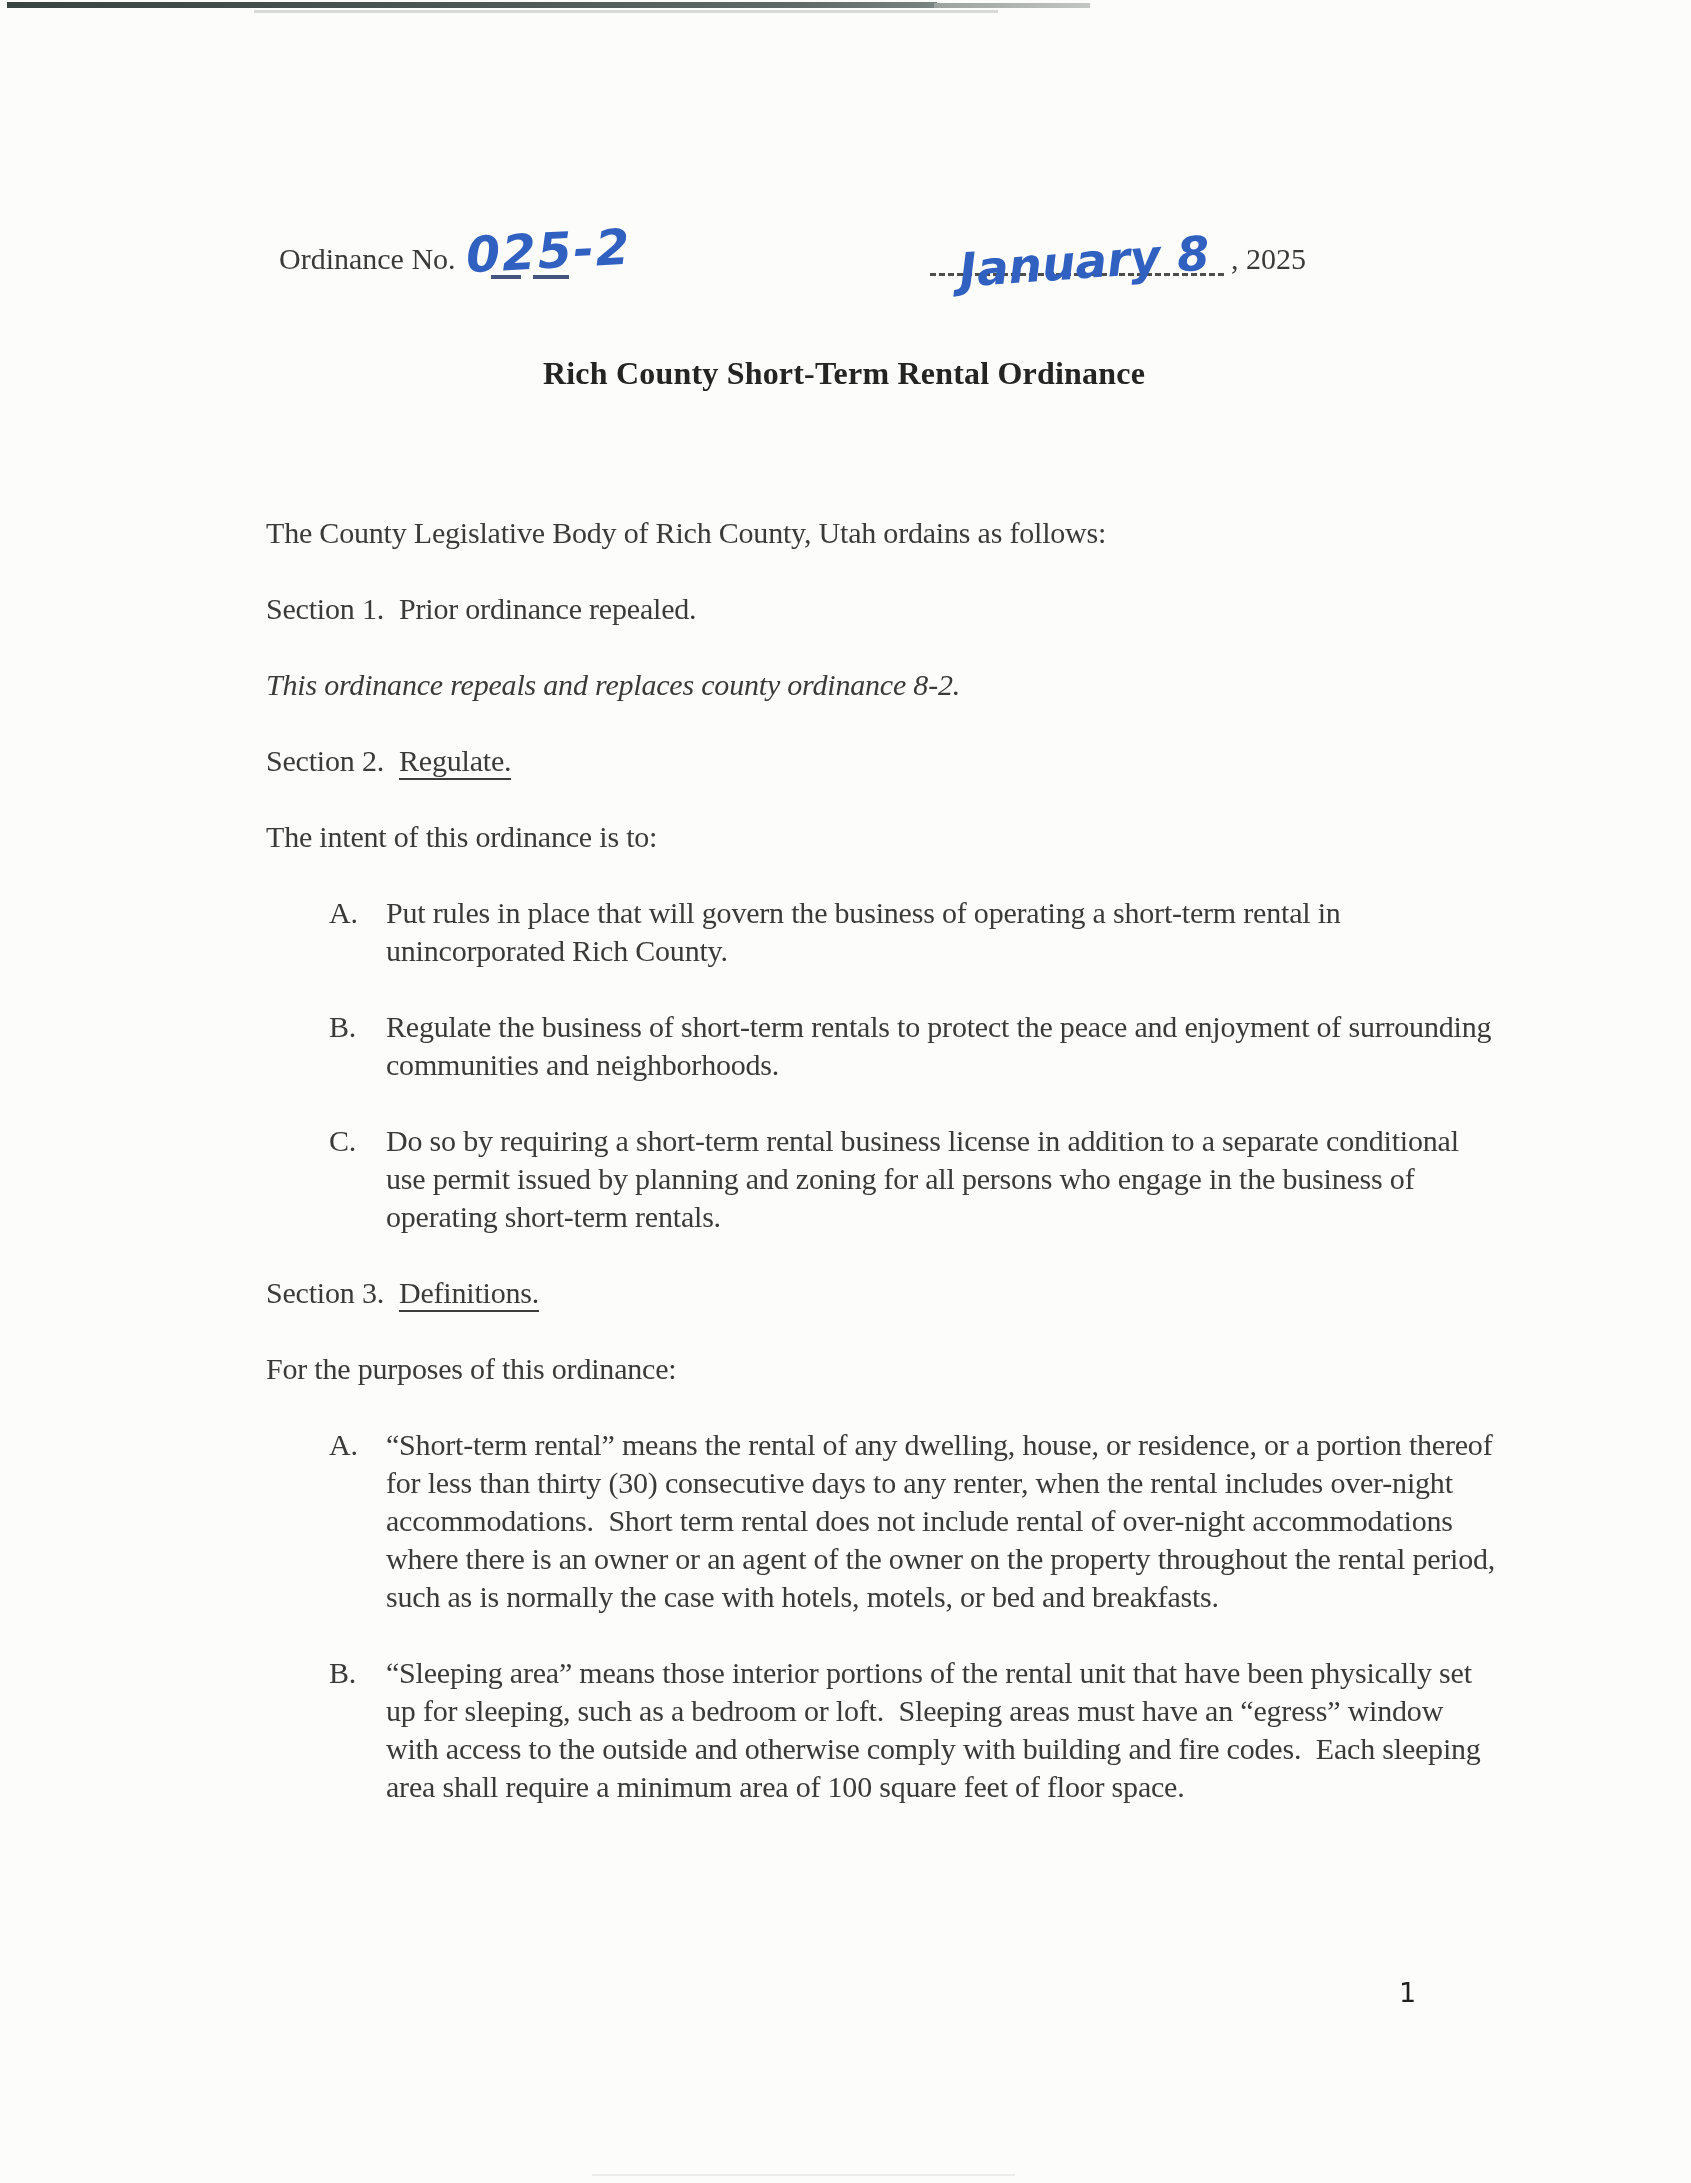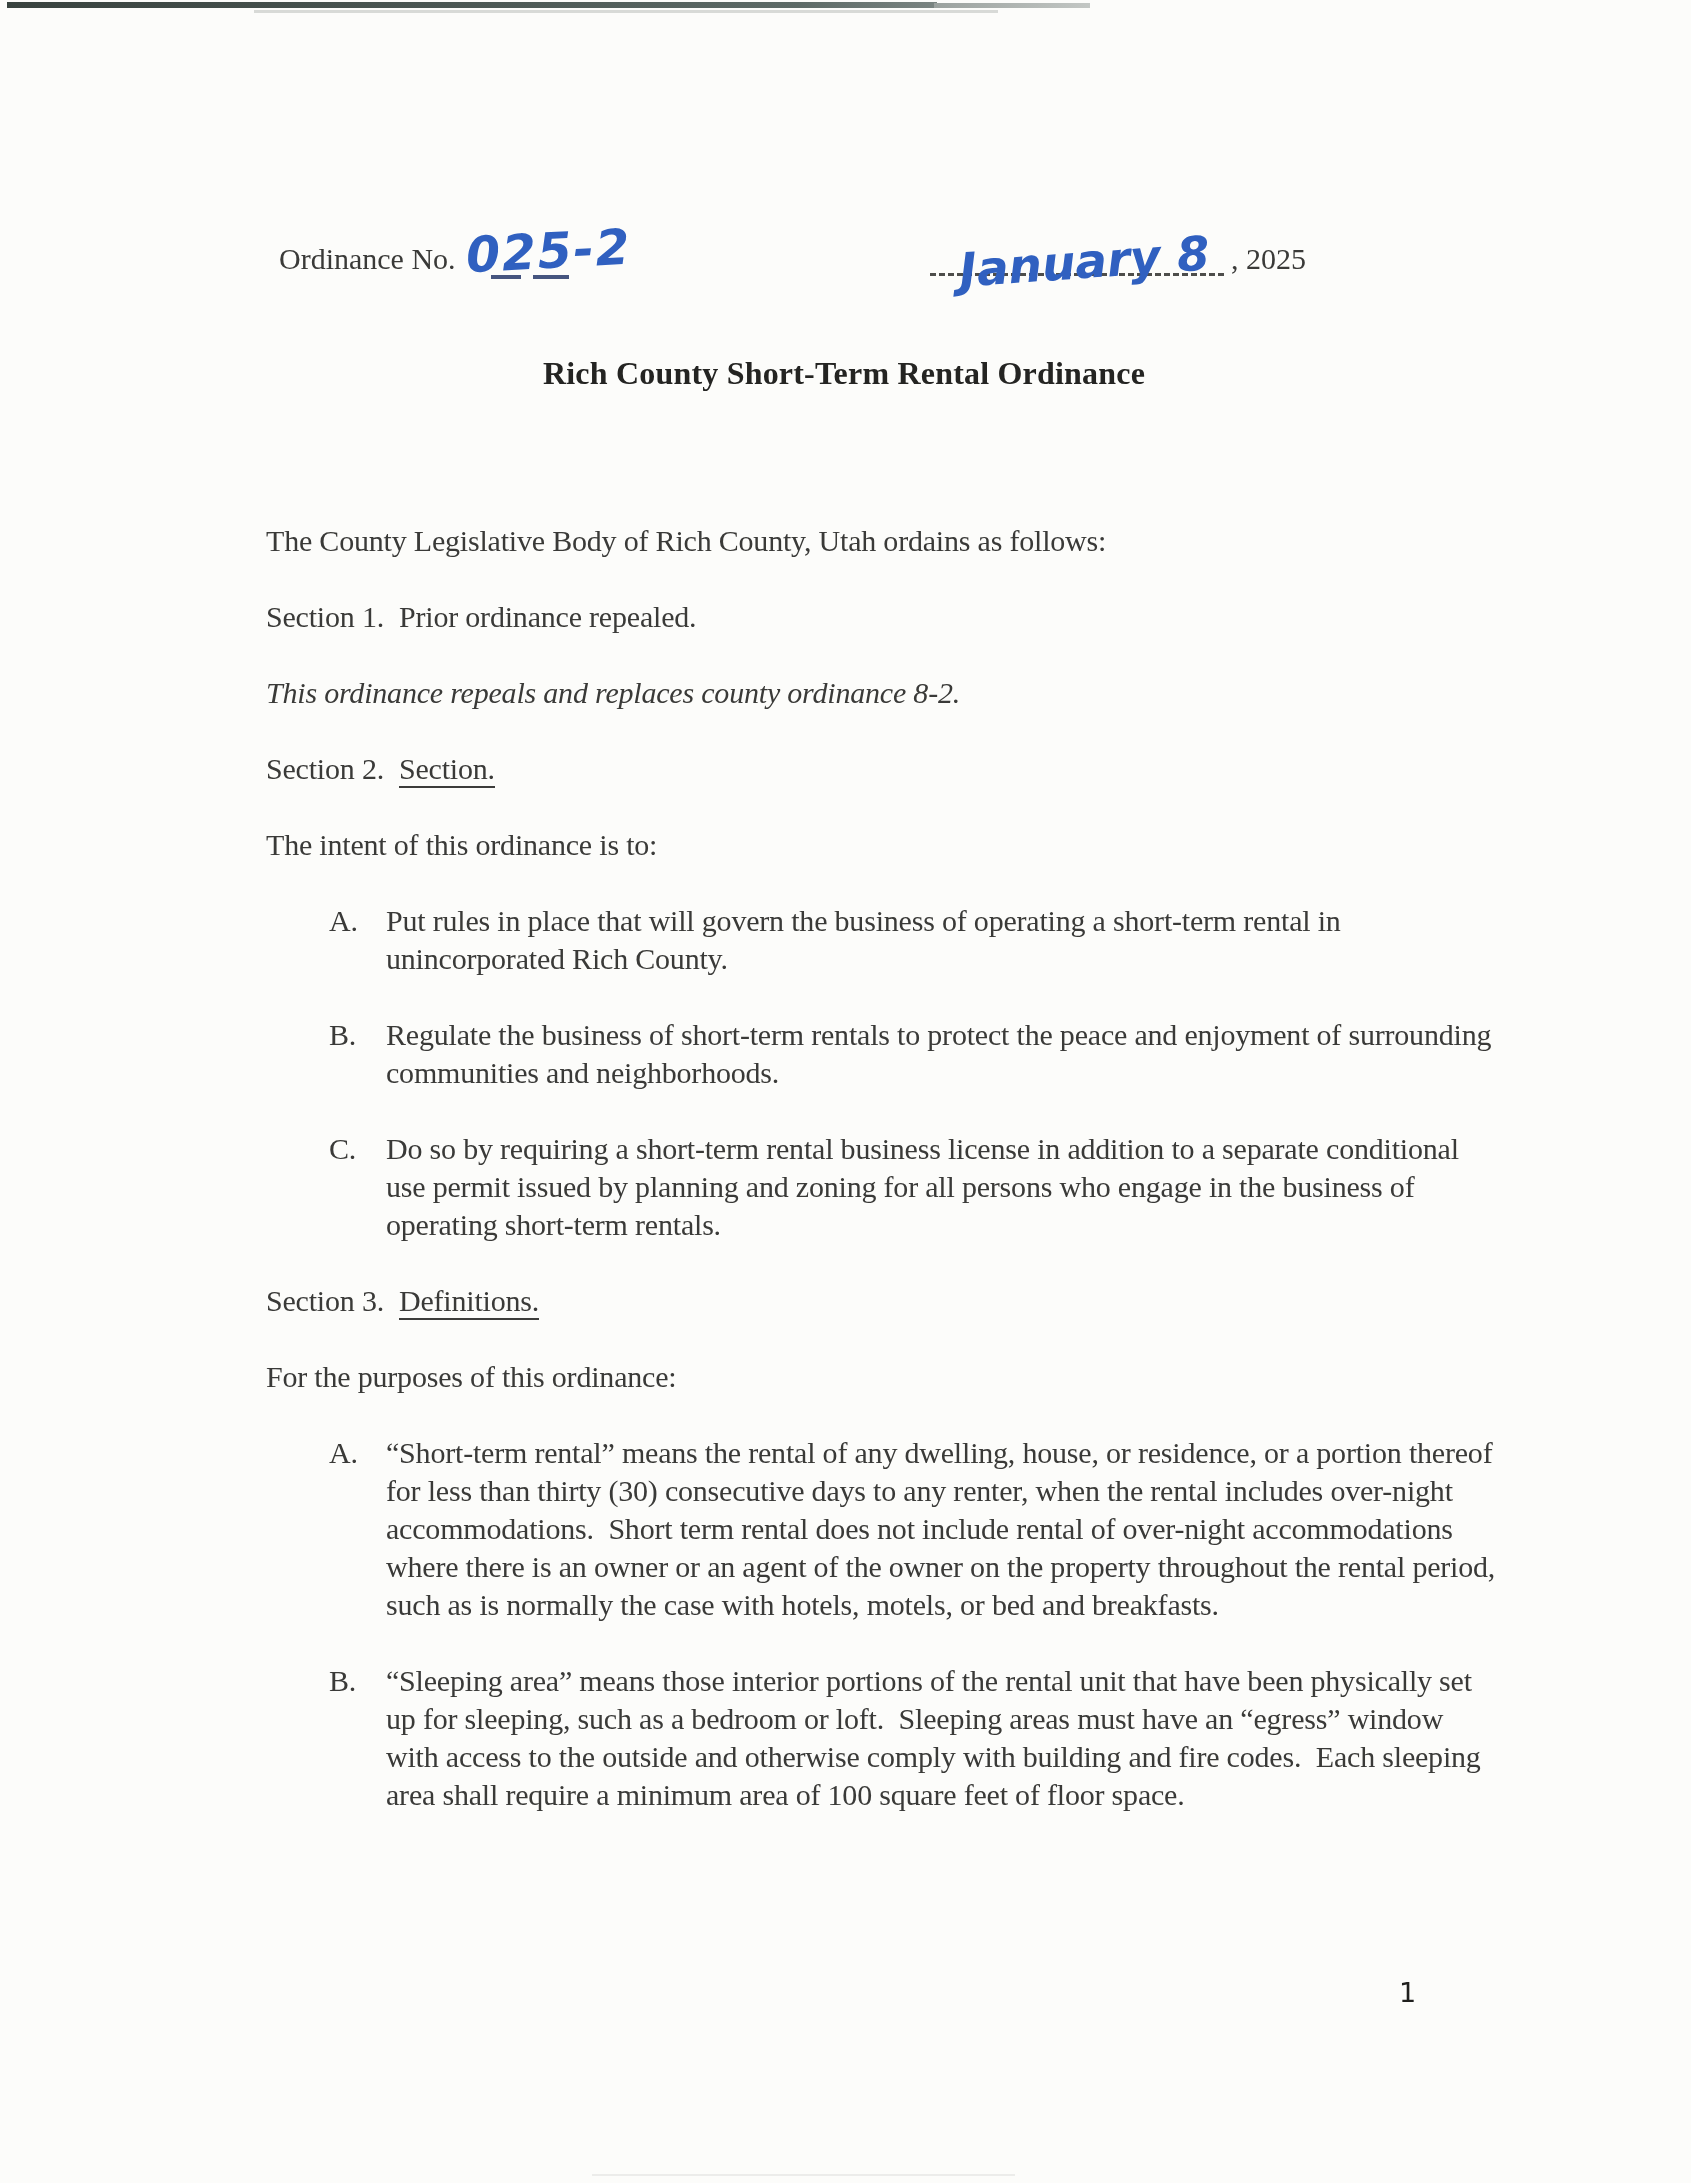--- a/index.html
+++ b/index.html
@@ -40,21 +40,21 @@
   .date-hand{position:absolute;left:29px;bottom:-12px;font-size:47px;line-height:1;transform:rotate(-4deg);}
   .date-year{margin-left:6.8px;}
 
   
   .title{position:absolute;top:355px;left:0;width:1688px;margin:0;
     text-align:center;font-size:32px;font-weight:bold;color:#242422;letter-spacing:0.2px;}
 
   
   .content{position:absolute;top:506px;left:266px;width:1243px;
     font-size:30px;line-height:38px;letter-spacing:-0.2px;}
-  .content p{margin:16px 0 38px 0;white-space:pre-wrap;}
+  .content p{margin:8px 0 38px 0;white-space:pre-wrap;}
   .sec-head .sec-title{margin-left:15px;}
   .underlined{border-bottom:2.5px solid #3c3c3a;padding-bottom:0.8px;}
   .indent-para{margin-left:85px;font-style:italic;}
   .lead{margin-left:55px;}
   .item{display:flex;margin:0 0 38px 0;padding-left:63px;}
   .letter{flex:none;width:57px;}
   .itext{width:1116px;white-space:pre-wrap;}
 
   .pagenum{position:absolute;top:1977px;left:1399px;
     font-family:"DejaVu Sans", sans-serif;font-size:27px;color:#1f1f1d;}
@@ -87,21 +87,21 @@
   <h1 class="title">Rich County Short-Term Rental Ordinance</h1>
 
   <div class="content">
 
     <p>The County Legislative Body of Rich County, Utah ordains as follows:</p>
 
     <p class="sec-head"><span>Section 1.</span><span class="sec-title">Prior ordinance repealed.</span></p>
 
     <p class="indent-para">This ordinance repeals and replaces county ordinance 8-2.</p>
 
-    <p class="sec-head"><span>Section 2.</span><span class="sec-title underlined">Section.</span></p>
+    <p class="sec-head"><span>Section 2.</span><span class="sec-title underlined">Regulate.</span></p>
 
     <p class="lead">The intent of this ordinance is to:</p>
 
     <div class="item">
       <span class="letter">A.</span>
       <span class="itext">Put rules in place that will govern the business of operating a short-term rental in unincorporated Rich County.</span>
     </div>
 
     <div class="item">
       <span class="letter">B.</span>

